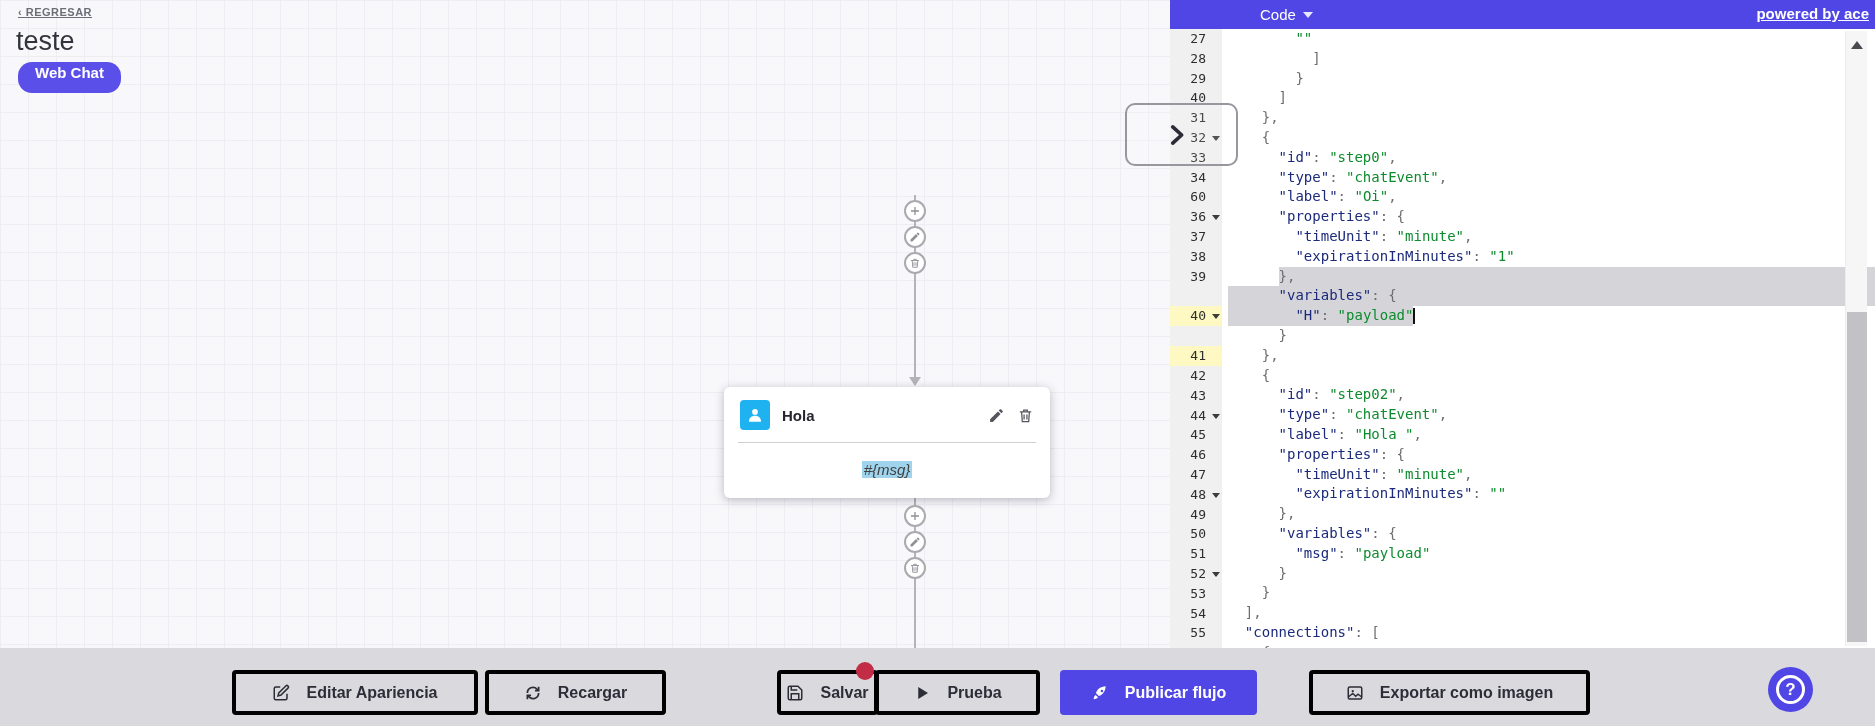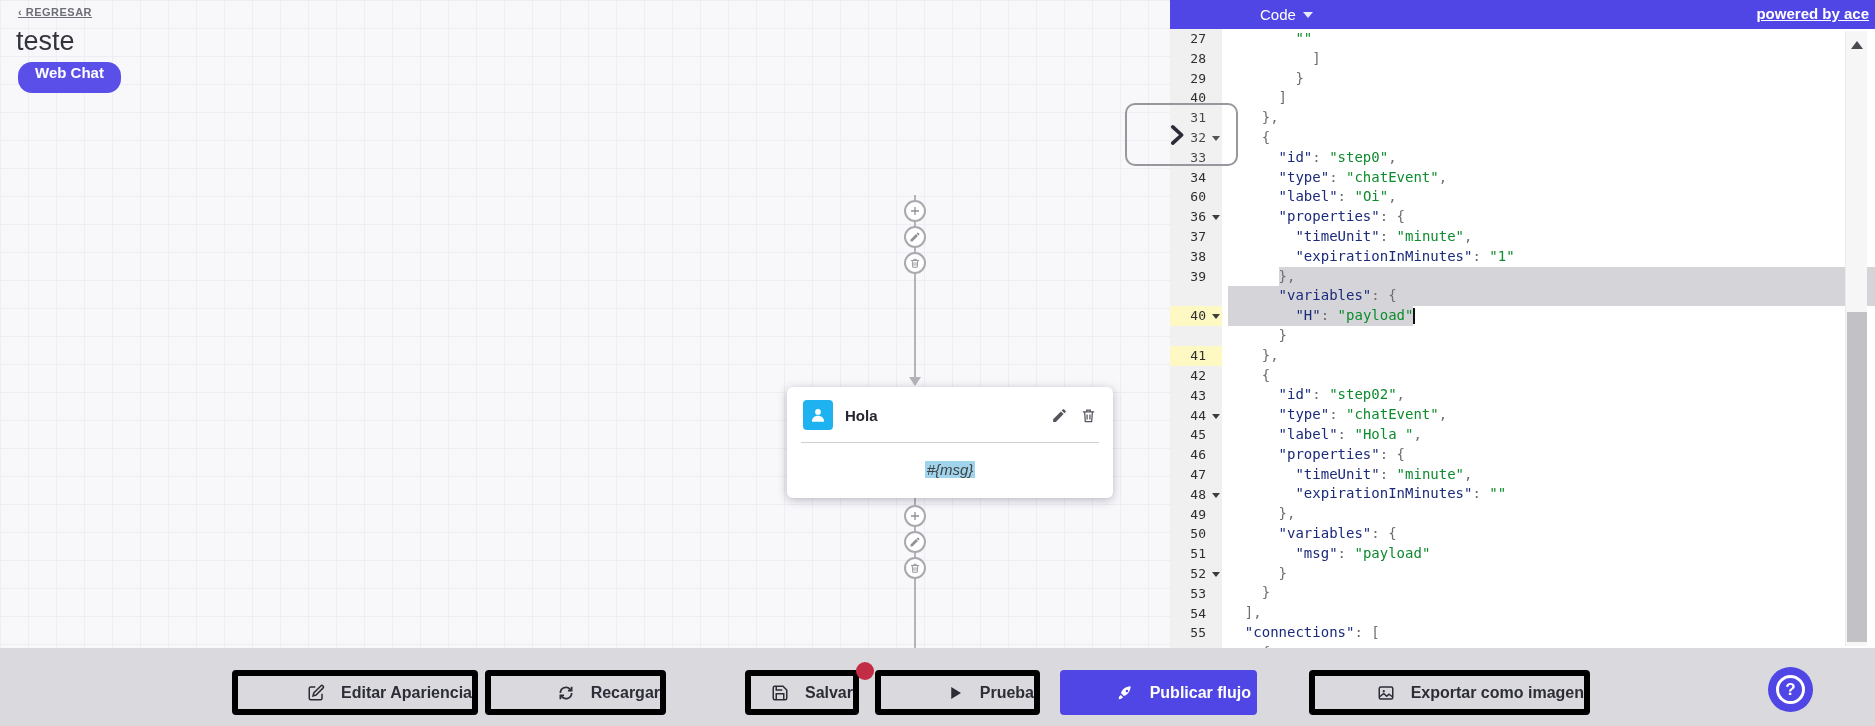--- a/index.html
+++ b/index.html
@@ -82,23 +82,23 @@
 
   .vscroll { position:absolute; right:8px; top:31px; width:22px; height:615px; background:#f6f6f6;
     border-left:1px solid #ececec; }
   .vs-up { position:absolute; left:5px; top:12px; width:0; height:0;
     border-left:6px solid transparent; border-right:6px solid transparent;
     border-bottom:0; border-top:0; border-bottom:8px solid #4a4a50; transform:translateY(-2px); }
   .vs-thumb { position:absolute; left:1px; top:281px; width:20px; height:330px; background:#c2c2c6; }
 
   
   .toolbar { position:absolute; left:0; top:648px; width:1875px; height:78px; background:#d9d9de; }
-  .tb-btn { position:absolute; top:22px; height:45px; border:6px solid #000000; border-radius:4px;
+  .tb-btn { position:absolute; top:22px; height:45px; border:4px solid #000000; border-radius:4px;
     background:#dadade; color:#2d2d38; font-family:"Liberation Sans", sans-serif;
-    font-size:16px; font-weight:600; display:flex; align-items:center; justify-content:flex-end;
+    font-size:16px; font-weight:600; display:flex; align-items:center; justify-content:center;
     gap:16px; cursor:pointer; }
   .tb-btn svg { width:18px; height:18px; }
   .tb-btn.primary { background:#4f46e5; border-color:#4f46e5; color:#fff; }
   .badge-dot { position:absolute; left:856px; top:14px; width:18px; height:18px; border-radius:50%;
     background:#c22c44; z-index:2; }
   .help-fab { position:absolute; left:1768px; top:667px; width:45px; height:45px; border-radius:50%;
     background:#4f46e5; display:flex; align-items:center; justify-content:center; cursor:pointer; }
   .help-inner { width:29px; height:29px; border-radius:50%; border:3px solid #fff;
     display:flex; align-items:center; justify-content:center;
     color:#fff; font-size:17px; font-weight:bold; }
@@ -128,21 +128,21 @@
       <svg viewBox="0 0 24 24" fill="currentColor">
           <path d="M3 17.2V21h3.8L17.8 10 14 6.2 3 17.2zM20.7 7.1c.4-.4.4-1 0-1.4l-2.4-2.4c-.4-.4-1-.4-1.4 0l-1.8 1.8 3.8 3.8 1.8-1.8z"></path>
         </svg>
     </div>
     <div class="cbtn" style="left:904px; top:252px;">
       <svg viewBox="0 0 24 24" fill="none" stroke="currentColor" stroke-width="1.8">
           <path d="M4 7h16M9.5 7V4.5h5V7M6.5 7l1 13.5h9l1-13.5M10 10.5v7M14 10.5v7"></path>
         </svg>
     </div>
 
-    <div class="node" style="left:787px; top:387px; width:326px; height:111px;">
+    <div class="node" style="left:724px; top:387px; width:326px; height:111px;">
       <div class="node-head">
         <span class="node-icon">
           <svg viewBox="0 0 24 24">
               <circle cx="12" cy="8.3" r="3.4" fill="#fff"></circle>
               <path d="M4.8 19.5c0-4 3.2-6.6 7.2-6.6s7.2 2.6 7.2 6.6v.7H4.8z" fill="#fff"></path>
             </svg>
         </span>
         <span class="node-title">Hola</span>
         <span class="node-act">
           <svg viewBox="0 0 24 24" fill="currentColor">
@@ -275,21 +275,21 @@
     </button>
     <button class="tb-btn" style="left:485px; width:181px;">
       <svg viewBox="0 0 24 24" fill="none" stroke="currentColor" stroke-width="2.3">
           <path d="M4.5 12a7.5 7.5 0 0 1 12.8-5.3L19.5 8.7"></path>
           <path d="M19.5 3.8v4.9h-4.9"></path>
           <path d="M19.5 12a7.5 7.5 0 0 1-12.8 5.3L4.5 15.3"></path>
           <path d="M4.5 20.2v-4.9h4.9"></path>
         </svg>
       <span>Recargar</span>
     </button>
-    <button class="tb-btn" style="left:745px; width:114px;">
+    <button class="tb-btn" style="left:777px; width:101px;">
       <svg viewBox="0 0 24 24" fill="none" stroke="currentColor" stroke-width="2">
           <path d="M19 21H5a2 2 0 0 1-2-2V5a2 2 0 0 1 2-2h11l5 5v11a2 2 0 0 1-2 2z"></path>
           <path d="M17 21v-8H7v8M7 3v5h8"></path>
         </svg>
       <span>Salvar</span>
     </button>
     <div class="badge-dot"></div>
     <button class="tb-btn" style="left:875px; width:165px;">
       <svg viewBox="0 0 24 24" fill="currentColor">
           <path d="M7 4l13 8-13 8z"></path>

